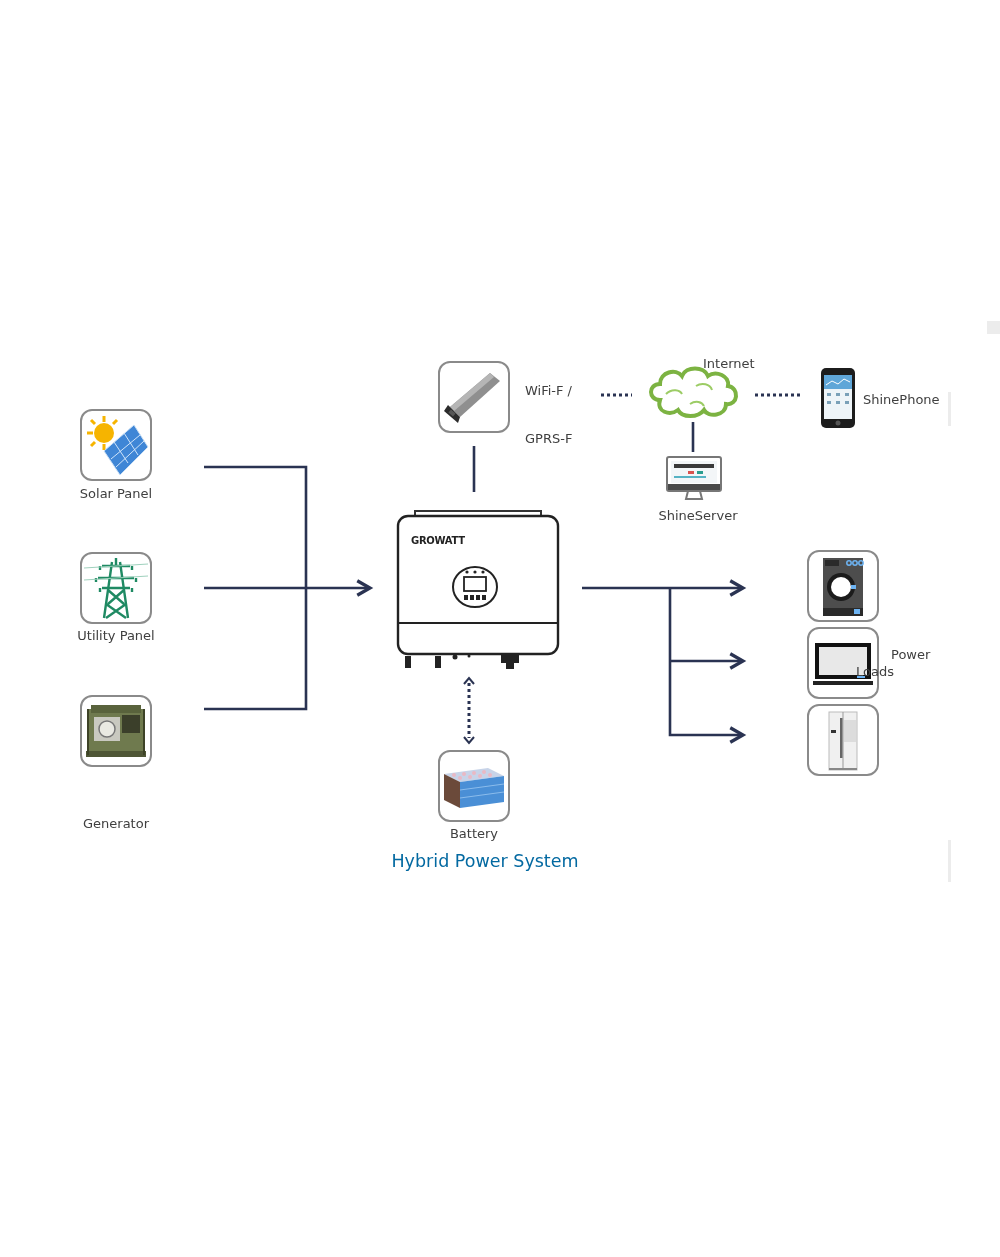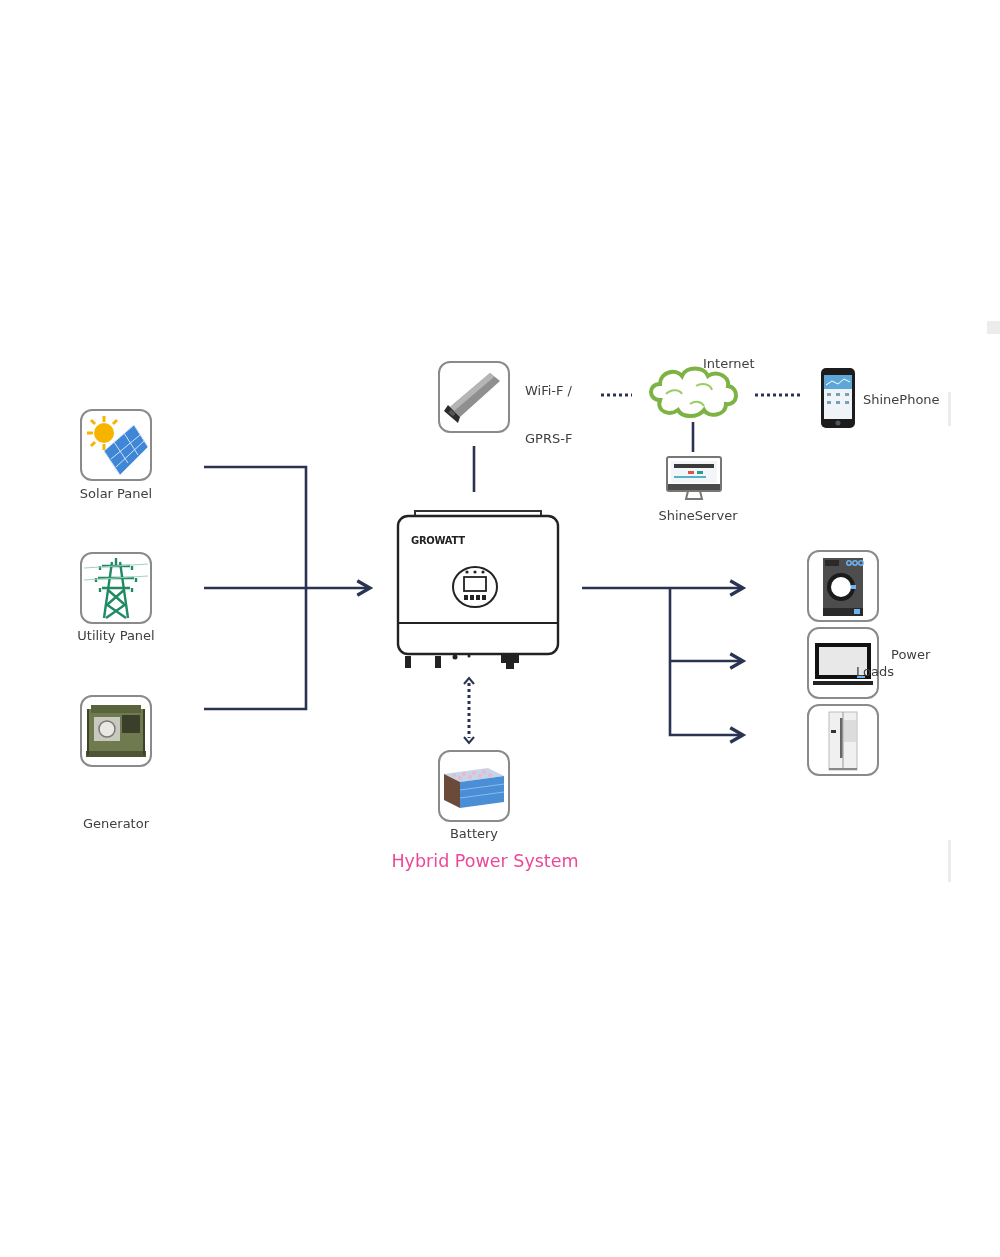--- a/index.html
+++ b/index.html
@@ -2,21 +2,21 @@
 <html><head>
   <meta charset="utf-8">
   <style>
     html, body { margin: 0; padding: 0; background: #ffffff; }
     body { width: 1000px; height: 1257px; position: relative; overflow: hidden;
            font-family: "DejaVu Sans", "Liberation Sans", sans-serif; color: #333; }
     .abs { position: absolute; }
     .tile { position: absolute; border: 2px solid #8a8a8a; border-radius: 12px; background: #fff; box-sizing: border-box; overflow: hidden; }
     .lbl { position: absolute; font-size: 13px; color: #404040; white-space: nowrap; }
     .lbl.c { transform: translateX(-50%); text-align: center; }
-    .title { position: absolute; font-size: 17.5px; color: #ec4899; white-space: nowrap; transform: translateX(-50%); }
+    .title { position: absolute; font-size: 17.5px; color: #0369a1; white-space: nowrap; transform: translateX(-50%); }
     svg.wires { position: absolute; left: 0; top: 0; }
     .ghost { position: absolute; background: #ececec; }
   </style>
 </head>
 <body>
 
 <svg class="wires" width="1000" height="1257">
   <defs>
     <marker id="arr" viewBox="0 0 10 10" refX="8" refY="5" markerWidth="7" markerHeight="7" orient="auto-start-reverse">
       <path d="M1,1 L8,5 L1,9" fill="none" stroke="#2a3352" stroke-width="1.8"></path>

